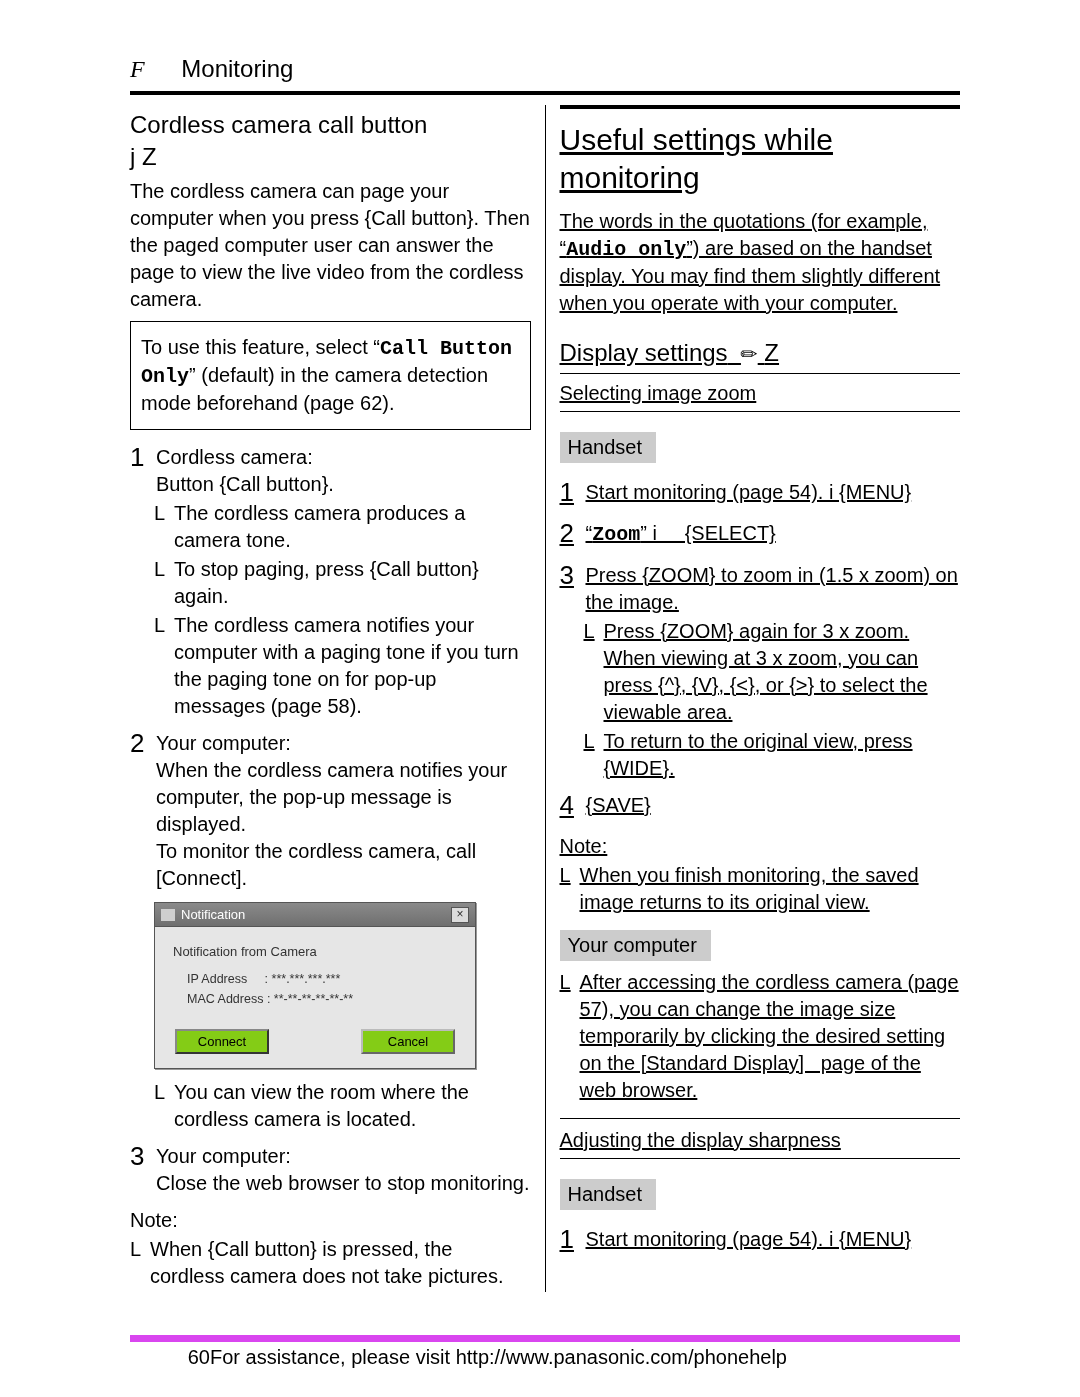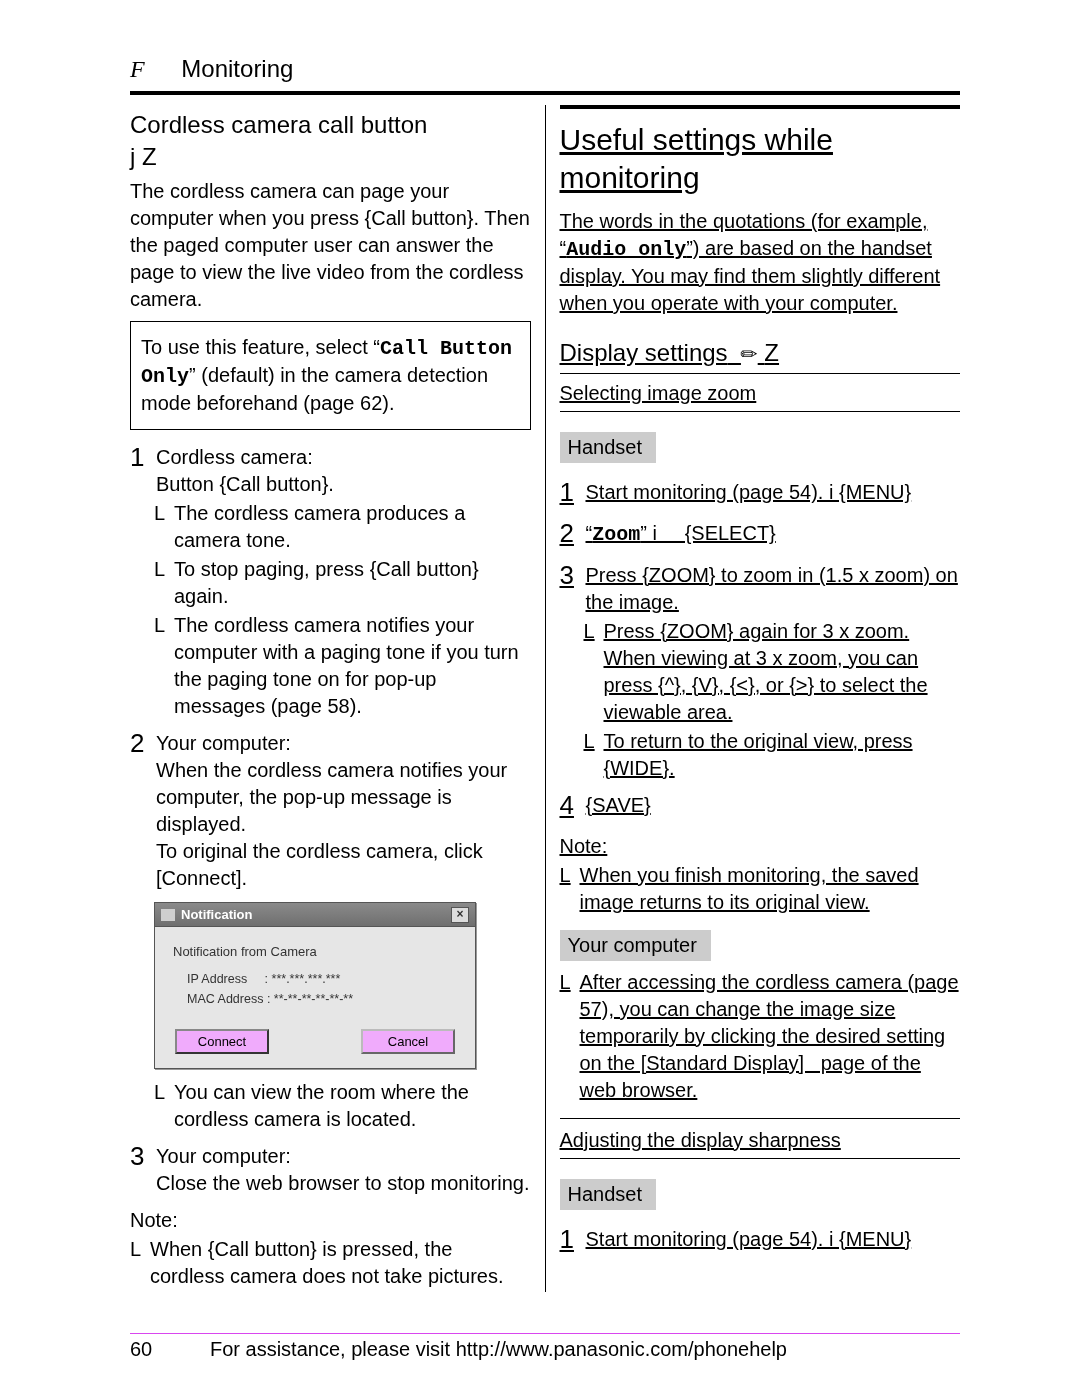--- a/index.html
+++ b/index.html
@@ -120,21 +120,21 @@
     font-size: 14px;
     box-shadow: 1px 1px 0 #999;
   }
   .dialog .titlebar {
     background: linear-gradient(#8a8a8a, #6f6f6f);
     color: #fff;
     padding: 3px 6px;
     display: flex;
     justify-content: space-between;
     align-items: center;
-    font-weight: bold;
+    font-weight: normal;
     font-size: 13px;
     border-bottom: 1px solid #555;
   }
   .dialog .titlebar .icon {
     display: inline-block;
     width: 14px;
     height: 12px;
     background: #cfcfcf;
     margin-right: 6px;
     vertical-align: middle;
@@ -165,37 +165,38 @@
   }
   .dialog .btnbar {
     display: flex;
     justify-content: space-between;
     padding: 8px 20px 14px 20px;
   }
   .dialog .btn {
     width: 90px;
     text-align: center;
     border: 2px outset #bbb;
-    background: #f0abfc;
+    background: #84cc16;
     padding: 2px 0;
     font-size: 13px;
   }
   .dialog .btn.primary {
     border: 2px outset #888;
   }
 
   .footer {
     position: absolute;
-    bottom: 36px;
+    bottom: 28px;
     left: 130px;
     right: 120px;
-    border-top: 1px solid #d946ef;
+    border-top: 7px solid #d946ef;
     padding-top: 4px;
     font-size: 20px;
     display: flex;
+    text-align: right;
   }
   .footer .pg {
     width: 80px;
   }
 
   .pencil-icon {
     display: inline-block;
     transform: rotate(-45deg);
     font-size: 20px;
   }
@@ -242,21 +243,21 @@
       <div class="bullet">
           <div class="mark">L</div>
           <div>The cordless camera notifies your computer with a paging tone if you turn the paging tone on for pop-up messages (page 58).</div>
         </div>
 
       <div class="step">
         <div class="num">2</div>
         <div class="body">
           <div>Your computer:</div>
           <div>When the cordless camera notifies your computer, the pop-up message is displayed.</div>
-          <div>To original the cordless camera, click [Connect].</div>
+          <div>To monitor the cordless camera, call [Connect].</div>
         </div>
       </div>
 
       <div class="dialog">
         <div class="titlebar">
           <span><span class="icon"></span><span>Notification</span></span>
           <span class="close">×</span>
         </div>
         <div class="content">
           <div class="subtitle">Notification from Camera</div>

